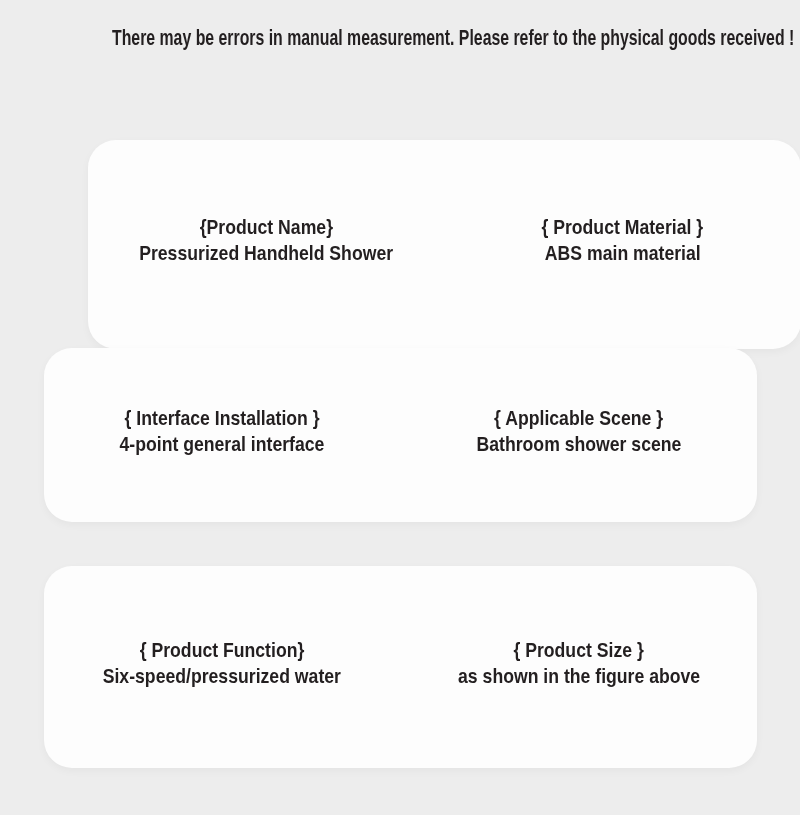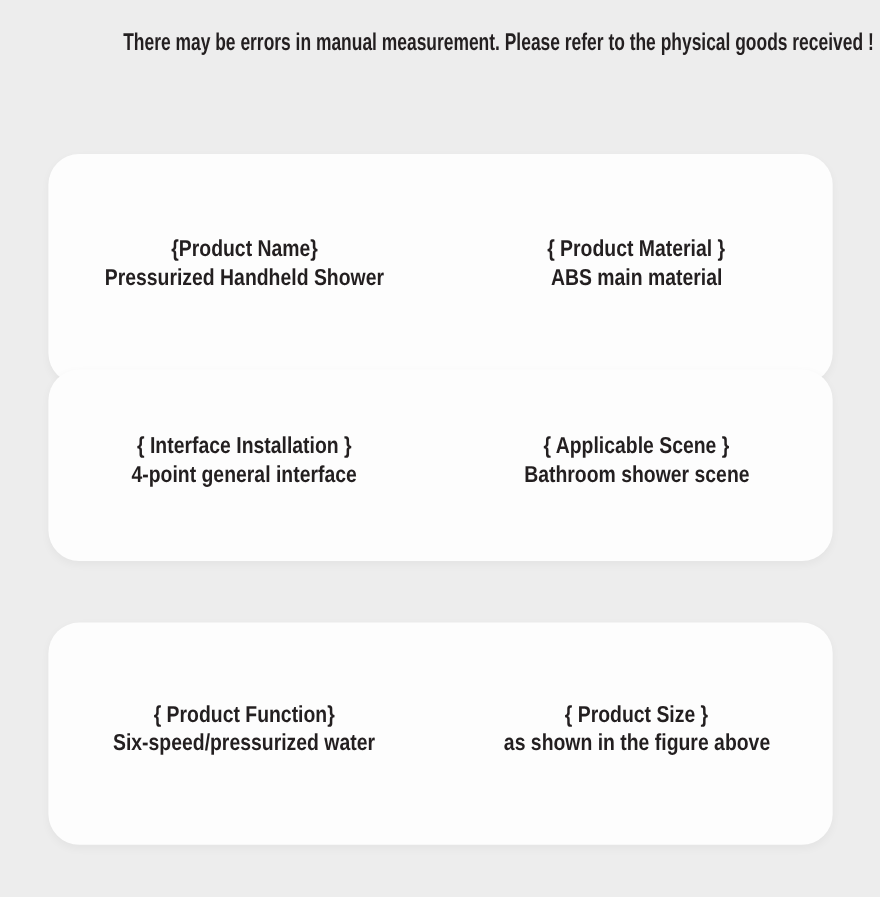--- a/index.html
+++ b/index.html
@@ -32,22 +32,22 @@
     position: absolute;
     left: 44px;
     width: 713px;
     background: #fdfdfd;
     border-radius: 28px;
     box-shadow: 0 3px 8px rgba(0,0,0,0.04);
     display: flex;
     flex-direction: row;
     align-items: center;
   }
-  .card-1 { top: 140px; height: 209px; }
-  .card-2 { top: 336px; height: 174px; }
+  .card-1 { top: 140px; height: 209px; margin-left: 44px; }
+  .card-2 { top: 348px; height: 174px; }
   .card-3 { top: 566px; height: 202px; }
   .cell {
     flex: 1 1 50%;
     display: flex;
     flex-direction: column;
     align-items: center;
     justify-content: center;
     gap: 3px;
     padding-bottom: 10px;
     text-align: center;

